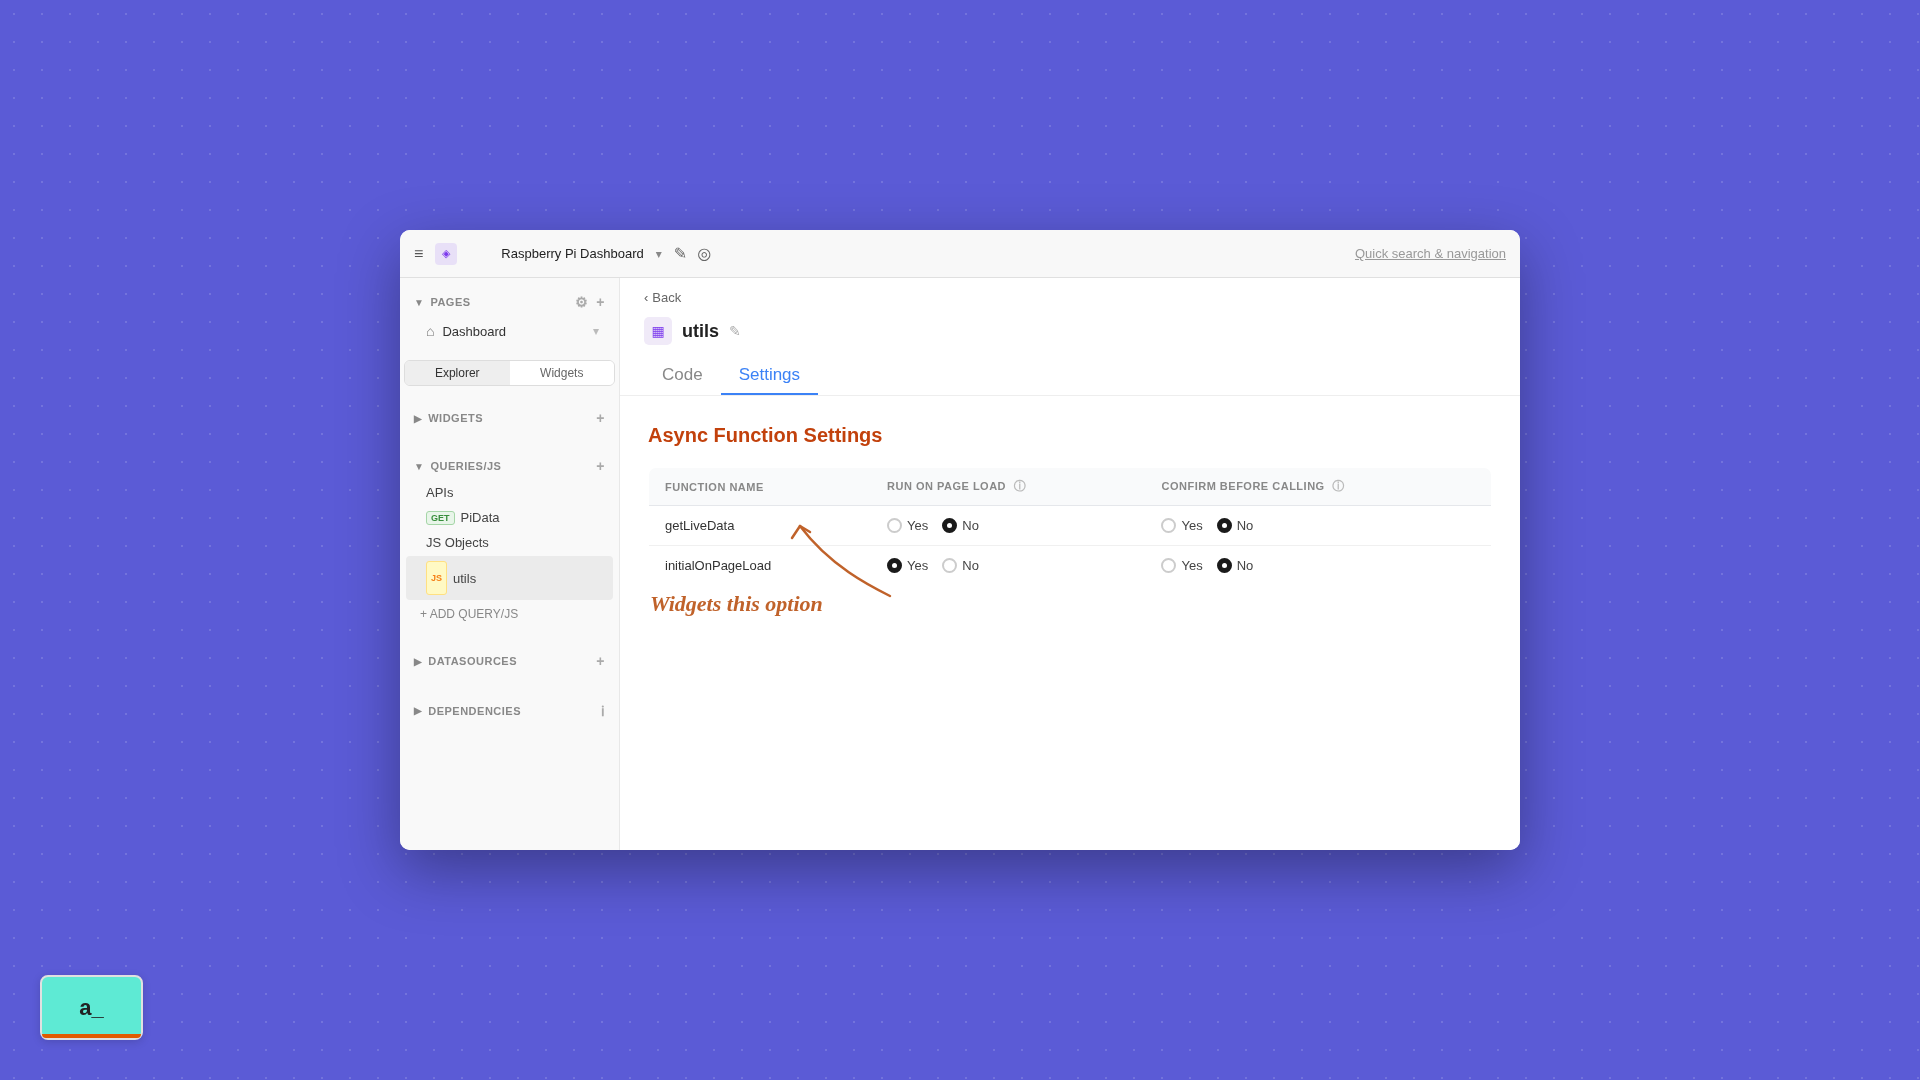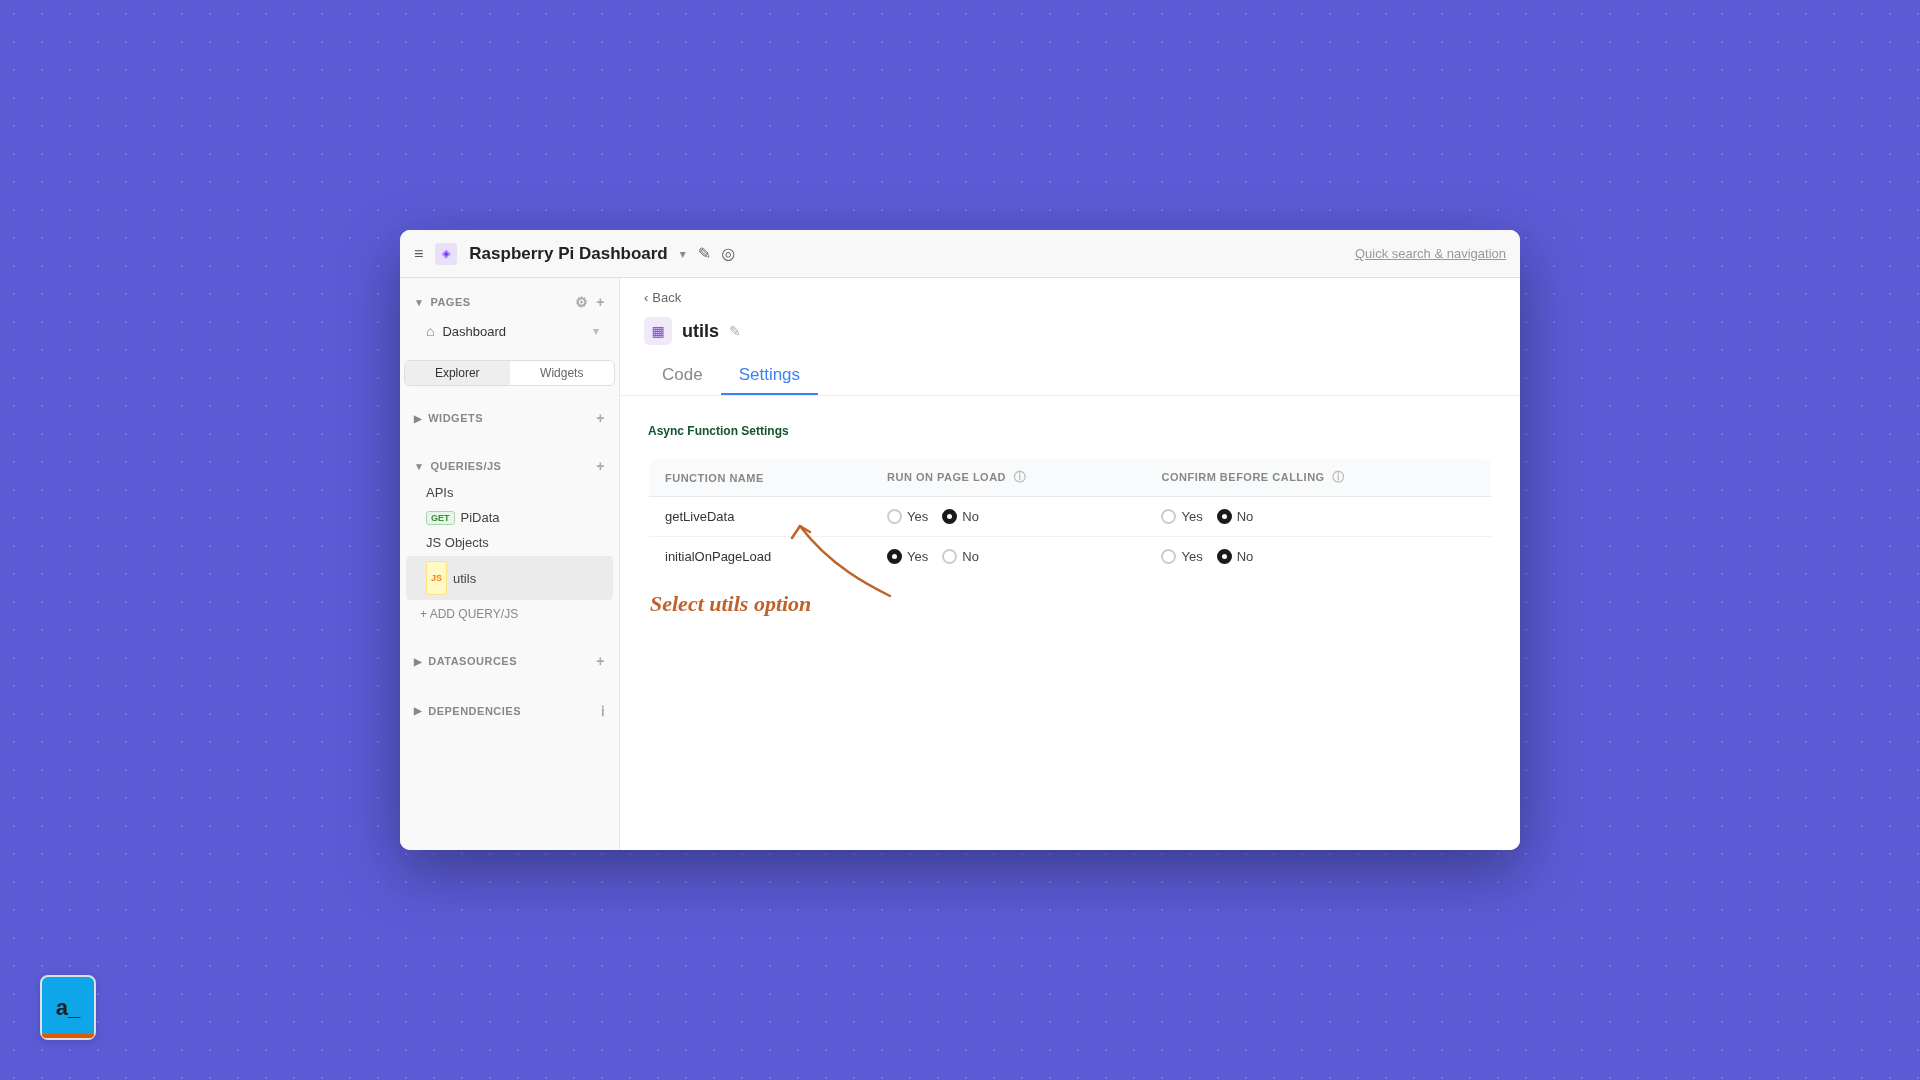--- a/index.html
+++ b/index.html
@@ -51,23 +51,24 @@
       background: #e8e0f7;
       border-radius: 4px;
       display: flex;
       align-items: center;
       justify-content: center;
       font-size: 11px;
       color: #7c3aed;
     }
 
     .titlebar-title {
-      font-size: 17px;
-      font-weight: 700;
+      font-size: 13px;
+      font-weight: 400;
       color: #222;
+      margin-left: 32px;
     }
 
     .titlebar-dropdown {
       color: #888;
       font-size: 12px;
       cursor: pointer;
     }
 
     .titlebar-icons {
       display: flex;
@@ -308,23 +309,23 @@
     }
 
     .content-body {
       padding: 28px 28px;
       flex: 1;
       overflow-y: auto;
       position: relative;
     }
 
     .section-title-main {
-      font-size: 12px;
+      font-size: 20px;
       font-weight: 600;
-      color: #14532d;
+      color: #c2410c;
       margin-bottom: 20px;
     }
 
     
     .settings-table {
       width: 100%;
       border-collapse: collapse;
       border: 1px solid #e5e7eb;
       border-radius: 8px;
       overflow: hidden;
@@ -420,23 +421,23 @@
       position: absolute;
       top: -85px;
       left: 100px;
     }
 
     
     .terminal-badge {
       position: absolute;
       bottom: 40px;
       left: 40px;
-      width: 56px;
+      width: 103px;
       height: 65px;
-      background: #0ea5e9;
+      background: #5eead4;
       border: 2px solid #e0e0e0;
       border-radius: 8px;
       display: flex;
       flex-direction: column;
       align-items: center;
       justify-content: center;
       box-shadow: 0 2px 8px rgba(0,0,0,0.15);
     }
 
     .terminal-badge-text {
@@ -638,21 +639,21 @@
             </tr>
           </tbody>
         </table>
 
         <div class="annotation">
 
           <svg class="annotation-arrow" width="160" height="100" viewBox="0 0 160 100" fill="none">
             <path d="M140 90 C120 80, 80 60, 50 20" stroke="#c0622a" stroke-width="2.5" fill="none" stroke-linecap="round"></path>
             <path d="M50 20 L42 32 M50 20 L60 26" stroke="#c0622a" stroke-width="2.5" stroke-linecap="round"></path>
           </svg>
-          <div class="annotation-text">Select utils option</div>
+          <div class="annotation-text">Widgets this option</div>
         </div>
 
       </div>
     </div>
 
   </div>
 </div>
 
 <div class="terminal-badge">
   <span class="terminal-badge-text">a_</span>

